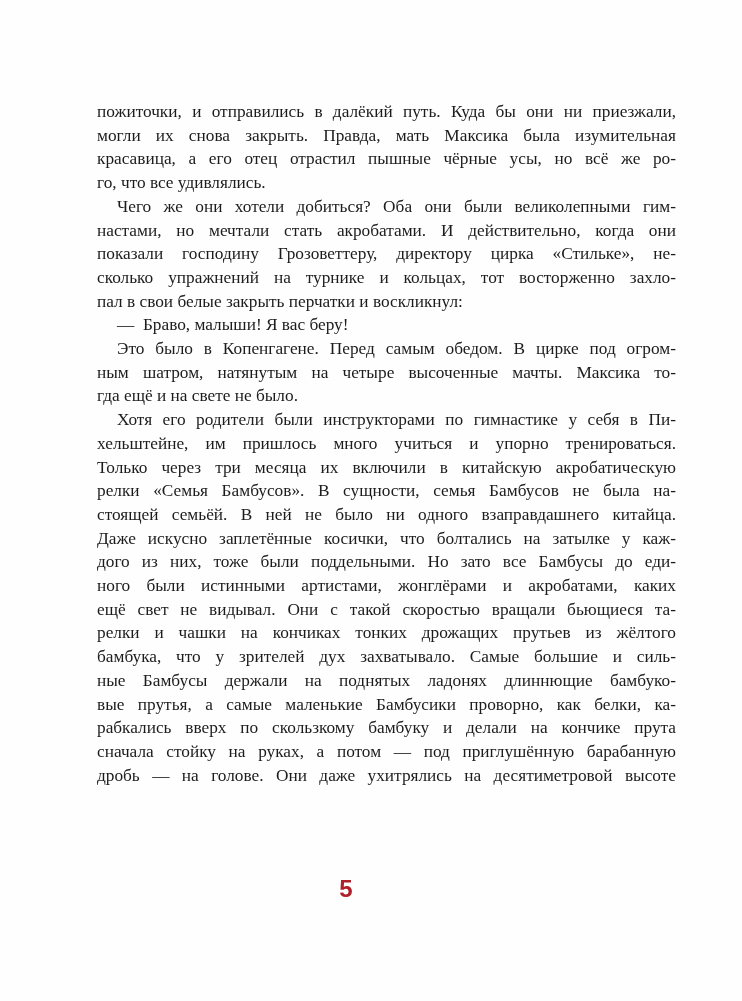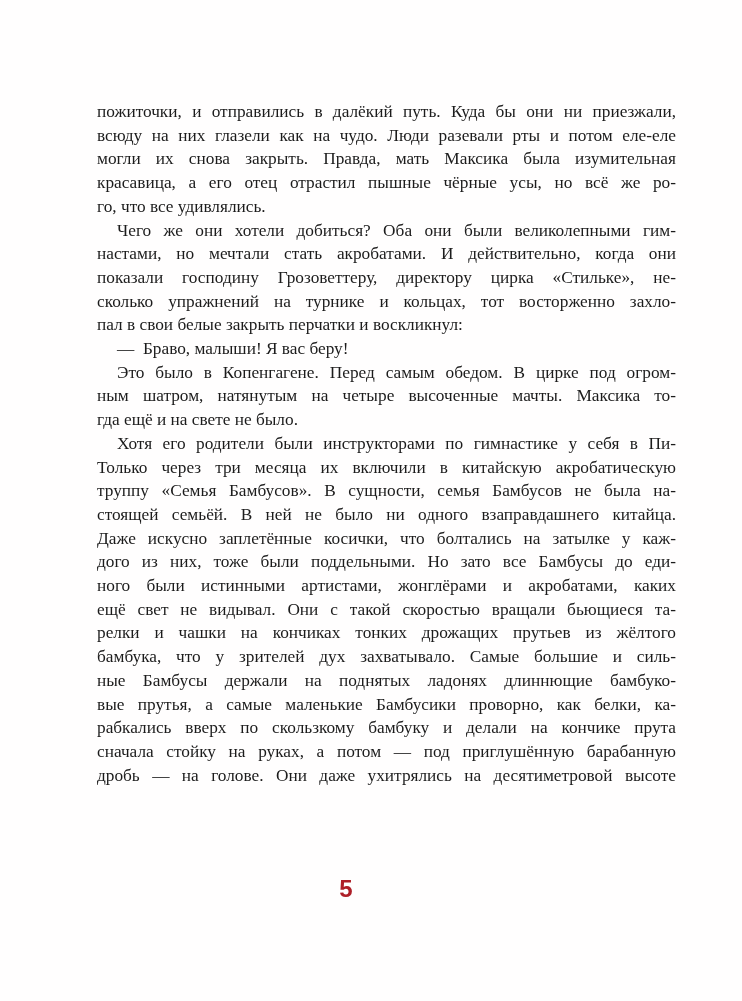--- a/index.html
+++ b/index.html
@@ -57,21 +57,20 @@
 </style>
 </head>
 <body>
 
 <div class="book-page" style="color: rgb(28, 28, 28);">
 
   <div class="text-block">
 
     <div class="paragraph">
       <div class="line">пожиточки, и отправились в далёкий путь. Куда бы они ни приезжали,</div>
-      <div class="line">всюду на них глазели как на чудо. Люди разевали рты и потом еле-еле</div>
       <div class="line">могли их снова закрыть. Правда, мать Максика была изумительная</div>
       <div class="line">красавица, а его отец отрастил пышные чёрные усы, но всё же ро-</div>
       <div class="line end">го, что все удивлялись.</div>
     </div>
 
     <div class="paragraph">
       <div class="line indent">Чего же они хотели добиться? Оба они были великолепными гим-</div>
       <div class="line">настами, но мечтали стать акробатами. И действительно, когда они</div>
       <div class="line">показали господину Грозоветтеру, директору цирка «Стильке», не-</div>
       <div class="line">сколько упражнений на турнике и кольцах, тот восторженно захло-</div>
@@ -83,22 +82,23 @@
     </div>
 
     <div class="paragraph">
       <div class="line indent">Это было в Копенгагене. Перед самым обедом. В цирке под огром-</div>
       <div class="line">ным шатром, натянутым на четыре высоченные мачты. Максика то-</div>
       <div class="line end">гда ещё и на свете не было.</div>
     </div>
 
     <div class="paragraph">
       <div class="line indent">Хотя его родители были инструкторами по гимнастике у себя в Пи-</div>
+      <div class="line">хельштейне, им пришлось много учиться и упорно тренироваться.</div>
       <div class="line">Только через три месяца их включили в китайскую акробатическую</div>
-      <div class="line">труппу «Семья Бамбусов». В сущности, семья Бамбусов не была на-</div>
+      <div class="line">релки «Семья Бамбусов». В сущности, семья Бамбусов не была на-</div>
       <div class="line">стоящей семьёй. В ней не было ни одного взаправдашнего китайца.</div>
       <div class="line">Даже искусно заплетённые косички, что болтались на затылке у каж-</div>
       <div class="line">дого из них, тоже были поддельными. Но зато все Бамбусы до еди-</div>
       <div class="line">ного были истинными артистами, жонглёрами и акробатами, каких</div>
       <div class="line">ещё свет не видывал. Они с такой скоростью вращали бьющиеся та-</div>
       <div class="line">релки и чашки на кончиках тонких дрожащих прутьев из жёлтого</div>
       <div class="line">бамбука, что у зрителей дух захватывало. Самые большие и силь-</div>
       <div class="line">ные Бамбусы держали на поднятых ладонях длиннющие бамбуко-</div>
       <div class="line">вые прутья, а самые маленькие Бамбусики проворно, как белки, ка-</div>
       <div class="line">рабкались вверх по скользкому бамбуку и делали на кончике прута</div>

